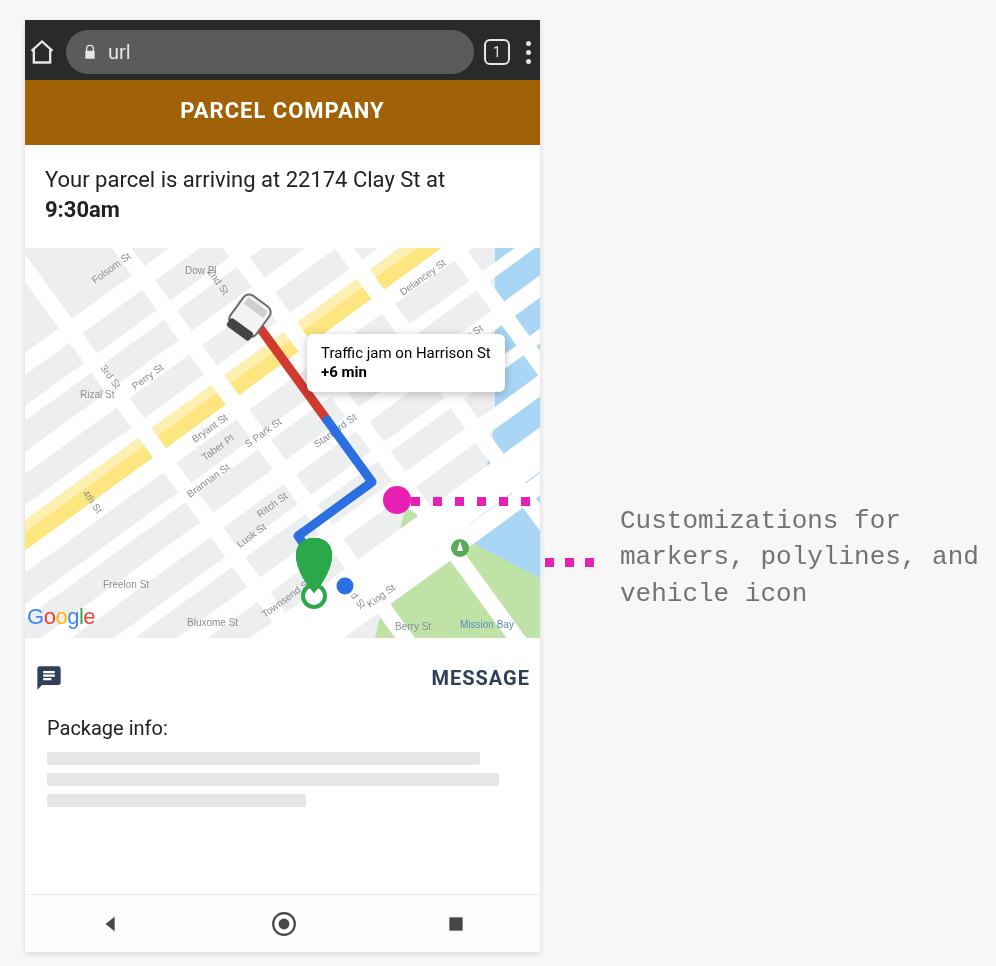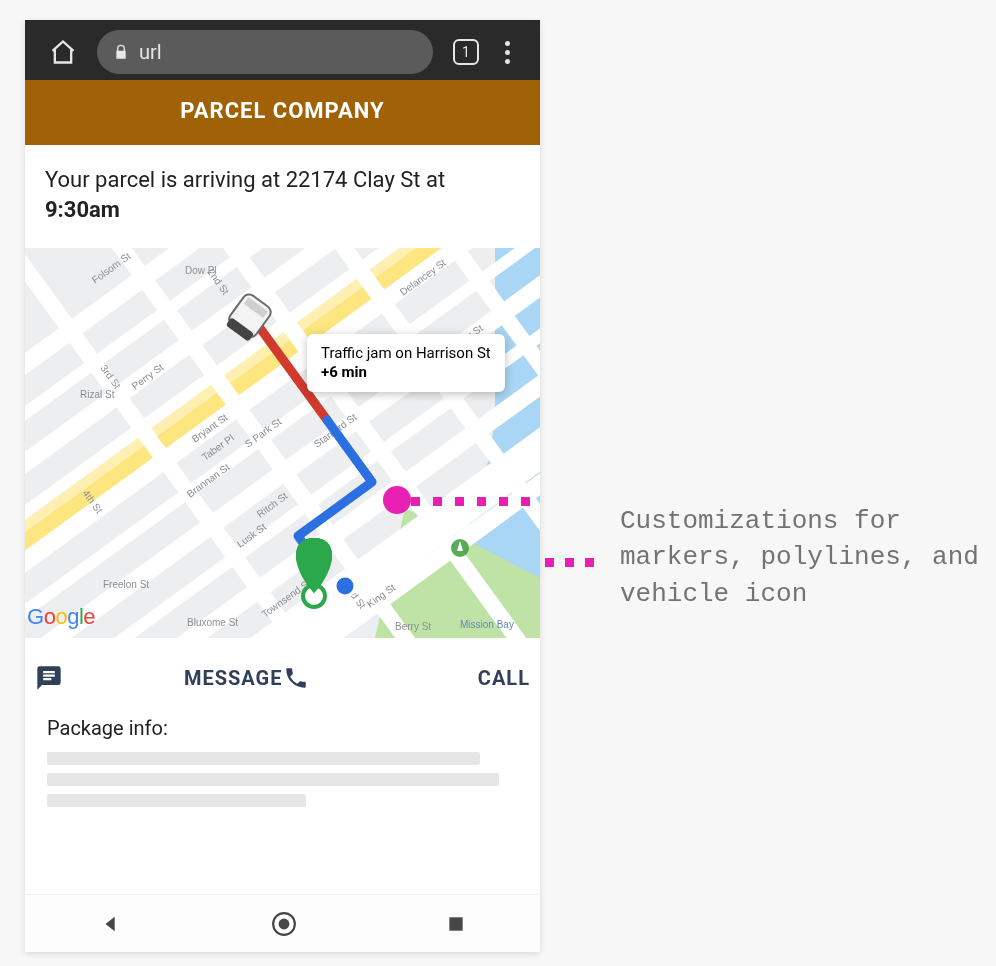--- a/index.html
+++ b/index.html
@@ -47,24 +47,24 @@
     border-bottom: 14px solid #cfcfcf;
   }
   .batt {
     width: 10px; height: 16px; border: 2px solid #fff; border-radius: 2px; position: relative;
   }
   .batt::before { content:""; position:absolute; left:2px; right:-2px; top:-4px; height:3px; width:6px; background:#fff; border-radius:1px; left:0;}
   .batt::after{content:"";position:absolute;left:0;right:0;bottom:0;height:60%;background:#fff;}
   .chrome {
     background: #2a2a2a;
     color: #fff;
-    padding: 10px 24px 6px;
+    padding: 10px 3px 6px;
     display: flex;
     align-items: center;
-    gap: 20px;
+    gap: 10px;
   }
   .urlbar {
     flex: 1;
     background: #5b5b5b;
     border-radius: 24px;
     height: 44px;
     display: flex;
     align-items: center;
     padding: 0 16px;
     gap: 10px;
@@ -316,26 +316,20 @@
     </div>
   </div>
 
   <div class="actions">
     <div class="action">
       <svg width="28" height="28" viewBox="0 0 24 24">
           <path fill="#2f4058" d="M20 2H4a2 2 0 00-2 2v18l4-4h14a2 2 0 002-2V4a2 2 0 00-2-2zM7 9h10v2H7zm0-3h10v2H7zm0 6h7v2H7z"></path>
         </svg>
       <span>MESSAGE</span>
     </div>
-    <div class="action">
-      <svg width="26" height="26" viewBox="0 0 24 24">
-          <path fill="#2f4058" d="M6.6 10.8a15.6 15.6 0 006.6 6.6l2.2-2.2a1 1 0 011-.24 11.5 11.5 0 003.6.58 1 1 0 011 1V20a1 1 0 01-1 1A17 17 0 013 4a1 1 0 011-1h3.5a1 1 0 011 1 11.5 11.5 0 00.58 3.6 1 1 0 01-.25 1z"></path>
-        </svg>
-      <span>CALL</span>
-    </div>
   </div>
 
   <div class="pkg">
     <h4>Package info:</h4>
     <div class="skel" style="width:92%"></div>
     <div class="skel" style="width:96%"></div>
     <div class="skel" style="width:55%"></div>
   </div>
 
   <div class="navbar">

